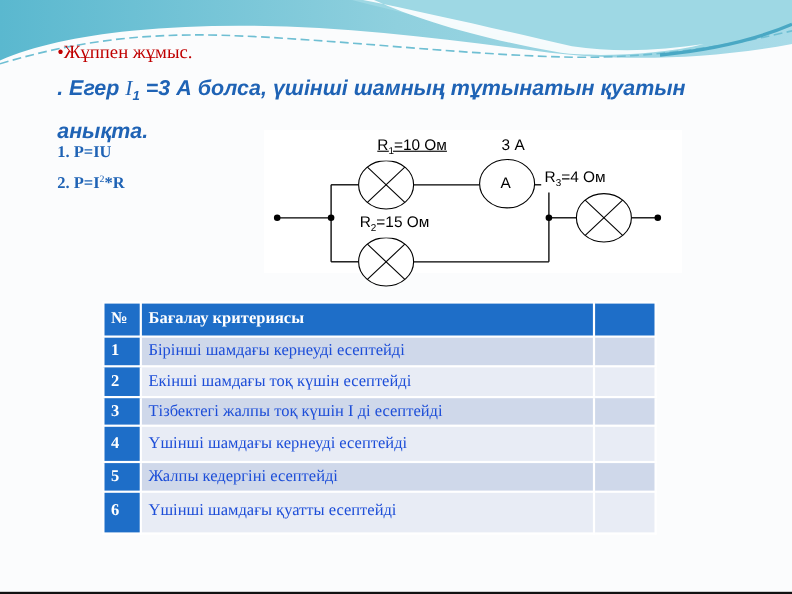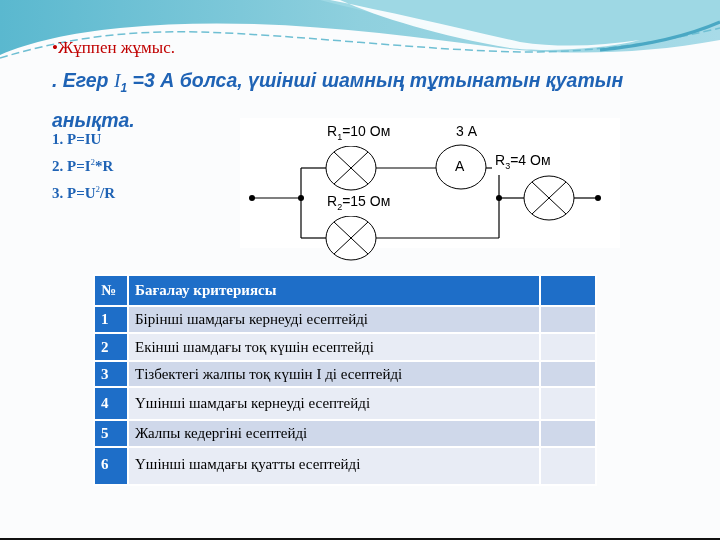--- a/index.html
+++ b/index.html
@@ -44,21 +44,21 @@
     }
     table.crit td, table.crit th {
       border: 2px solid #ffffff; padding: 0 6px; text-align: left;
     }
     table.crit th {
       background: #1e6ec8; color: #fff; font-weight: bold; font-size: 15px; height: 29px;
     }
     table.crit td.num {
       background: #1e6ec8; color: #fff; font-weight: bold; font-size: 15px; width: 20px;
     }
-    table.crit td.txt { font-size: 15px; color: #000000; }
+    table.crit td.txt { font-size: 15px; color: #1d4ed8; }
     table.crit td.empty { width: 42px; }
     table.crit tr.odd td.txt, table.crit tr.odd td.empty { background: #cfd8ea; }
     table.crit tr.even td.txt, table.crit tr.even td.empty { background: #e8ecf5; }
   </style>
 </head>
 <body>
 
 <svg class="bg" viewBox="0 0 720 540">
   <defs>
     <linearGradient id="sky" x1="0" y1="0" x2="1" y2="0">
@@ -81,24 +81,20 @@
 </div>
 
 <div class="formulas">
   <div>
     <span>1.</span>
     <span>P=IU</span>
   </div>
   <div>
     <span>2.</span>
     <span>P=I</span><sup>2</sup><span>*R</span>
-  </div>
-  <div>
-    <span>3.</span>
-    <span>P=U</span><sup>2</sup><span>/R</span>
   </div>
 </div>
 
 <svg class="circuit" viewBox="0 0 720 540">
   <rect x="240" y="118" width="380" height="130" fill="#ffffff"></rect>
   <g stroke="#000" stroke-width="1.2" fill="none">
     <line x1="252" y1="198" x2="301" y2="198"></line>
     <line x1="301" y1="168" x2="301" y2="238"></line>
     <line x1="301" y1="168" x2="326" y2="168"></line>
     <line x1="376" y1="168" x2="436" y2="168"></line>
@@ -128,21 +124,21 @@
     <line x1="566" y1="182" x2="532" y2="214"></line>
   </g>
   <g fill="#000">
     <circle cx="252" cy="198" r="3"></circle>
     <circle cx="301" cy="198" r="3"></circle>
     <circle cx="499" cy="198" r="3"></circle>
     <circle cx="598" cy="198" r="3"></circle>
   </g>
 </svg>
 
-<div class="clabel" style="left:324px; top:122px;">
+<div class="clabel" style="left:340px; top:122px;text-decoration:underline;">
   <span>R</span><sub>1</sub><span>=10 Ом</span>
 </div>
 <div class="clabel" style="left:324px; top:192px;text-align:right;">
   <span>R</span><sub>2</sub><span>=15 Ом</span>
 </div>
 <div class="clabel" style="left:492px; top:151px;">
   <span>R</span><sub>3</sub><span>=4 Ом</span>
 </div>
 <div class="clabel" style="left:453px; top:122px;">3 А</div>
 <div class="clabel" style="left:452px; top:157px; background:transparent;">А</div>

